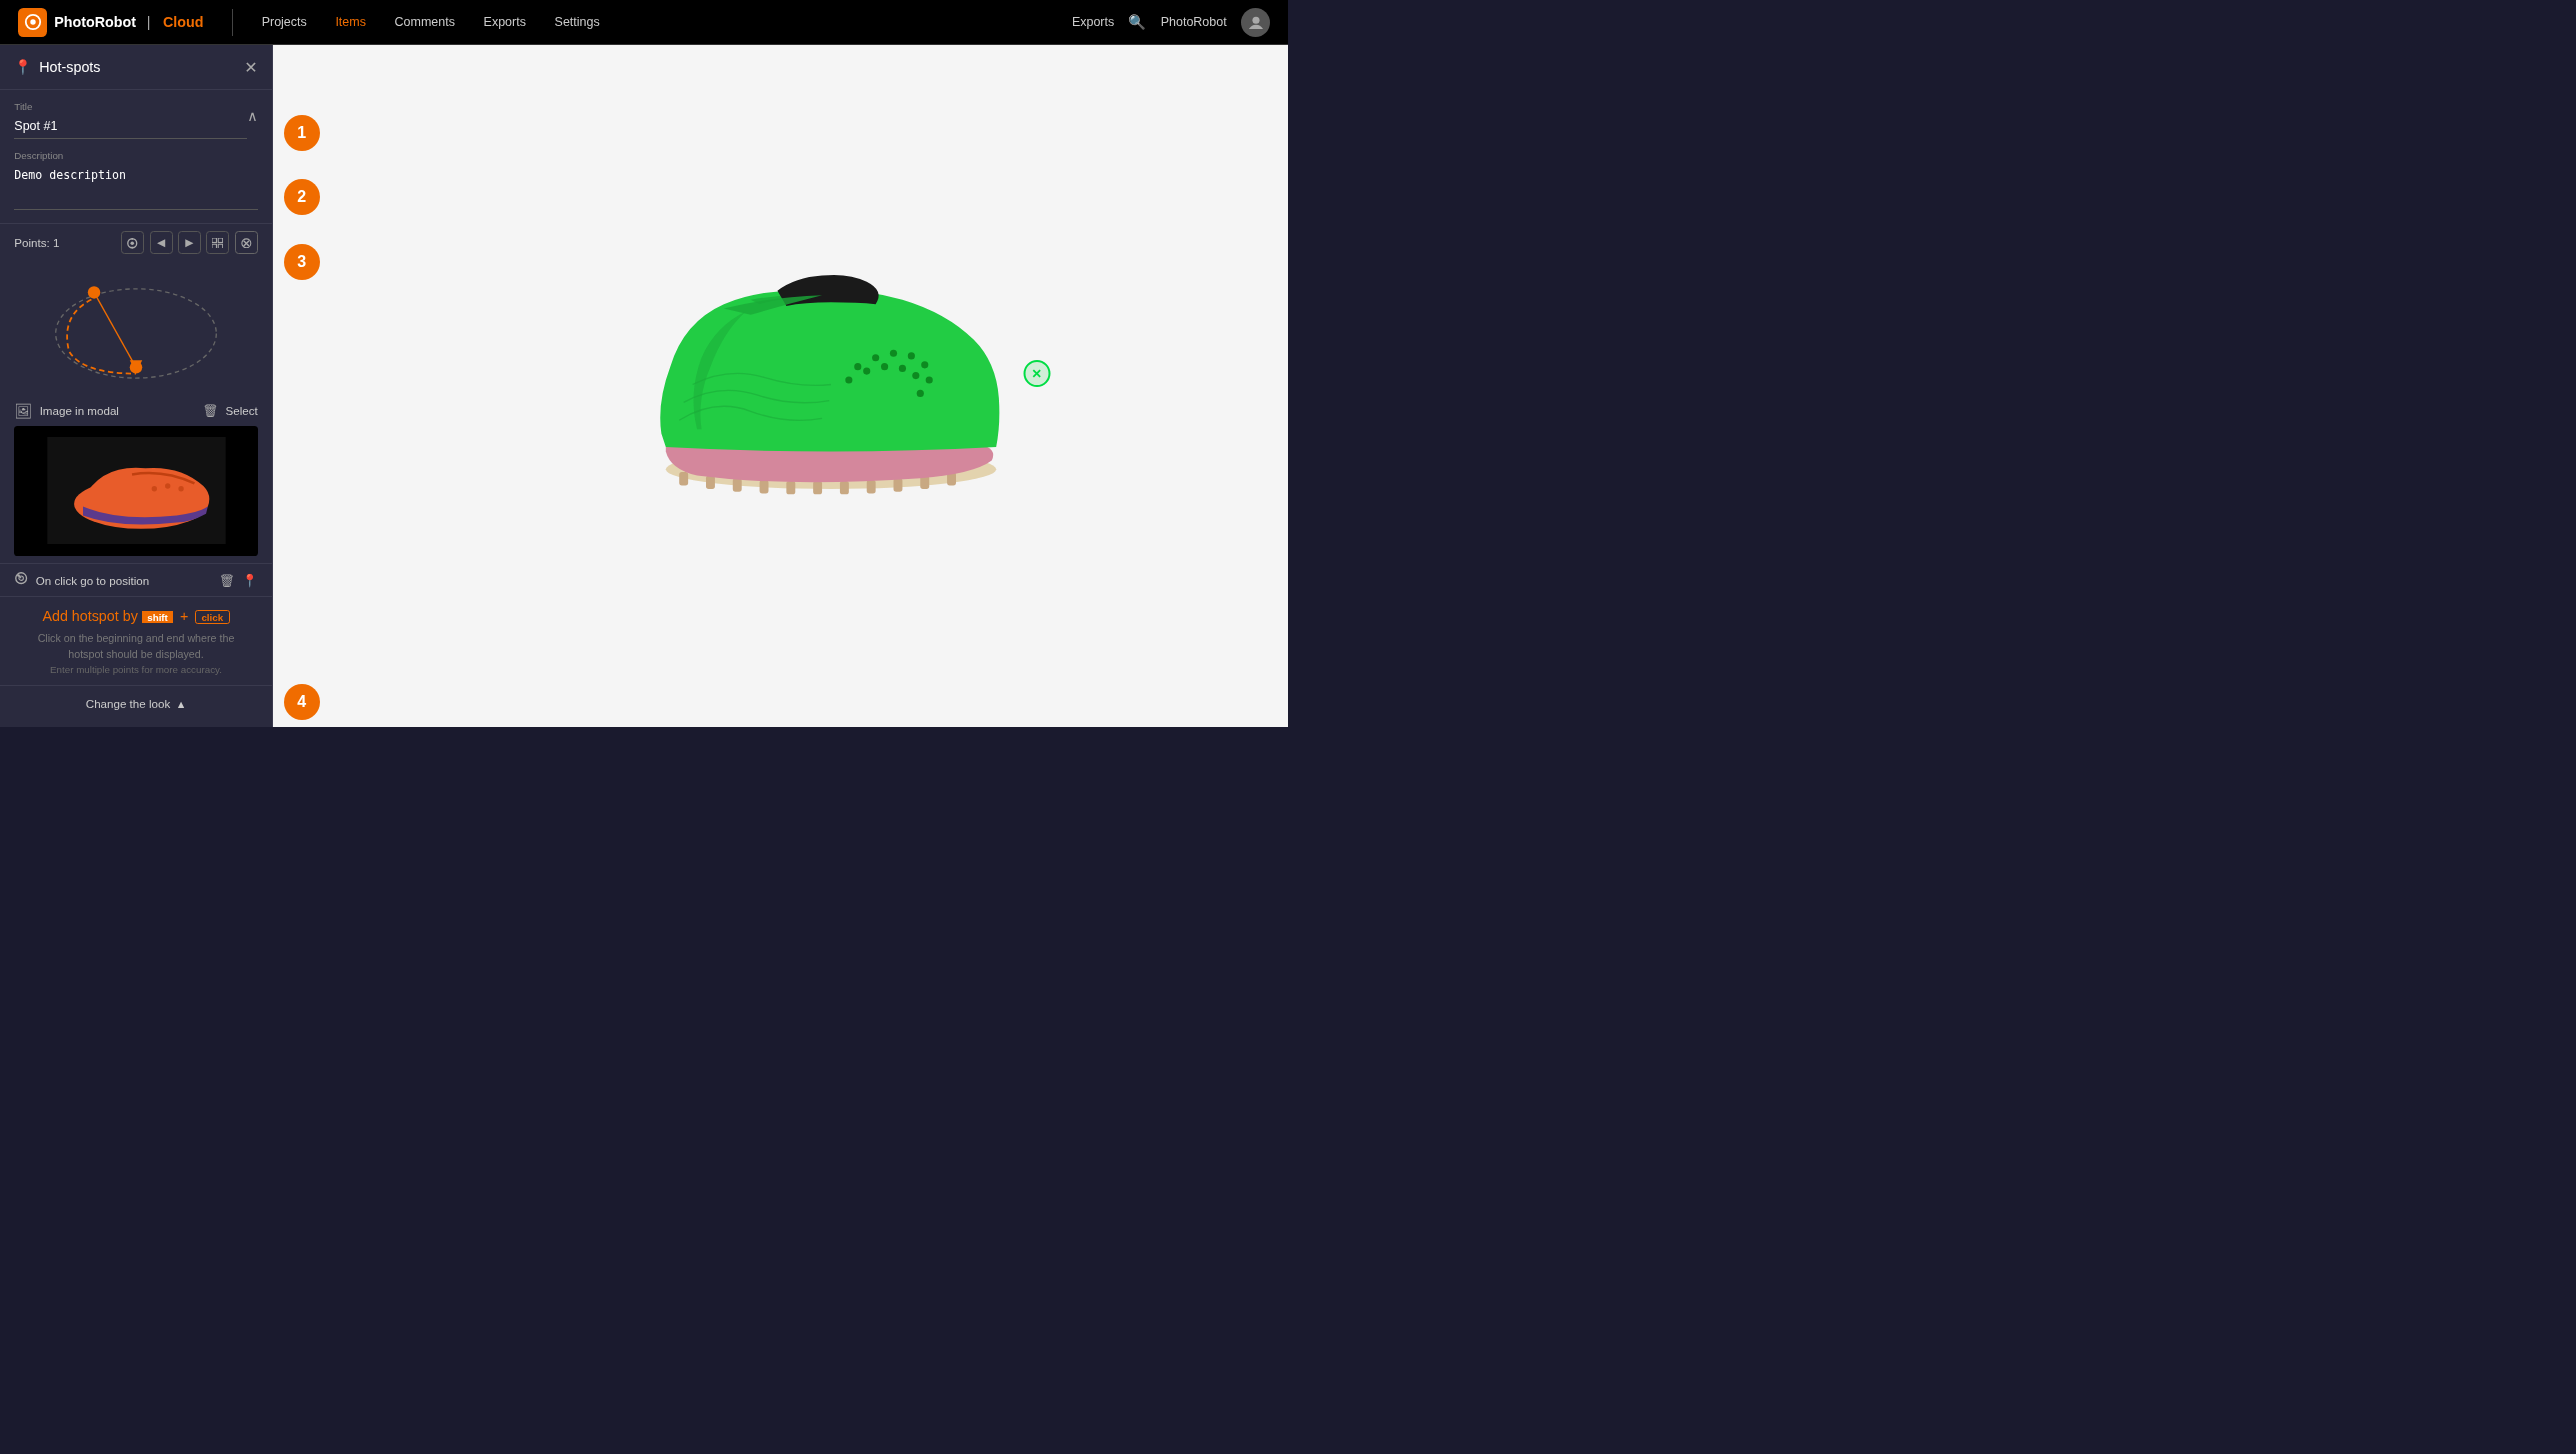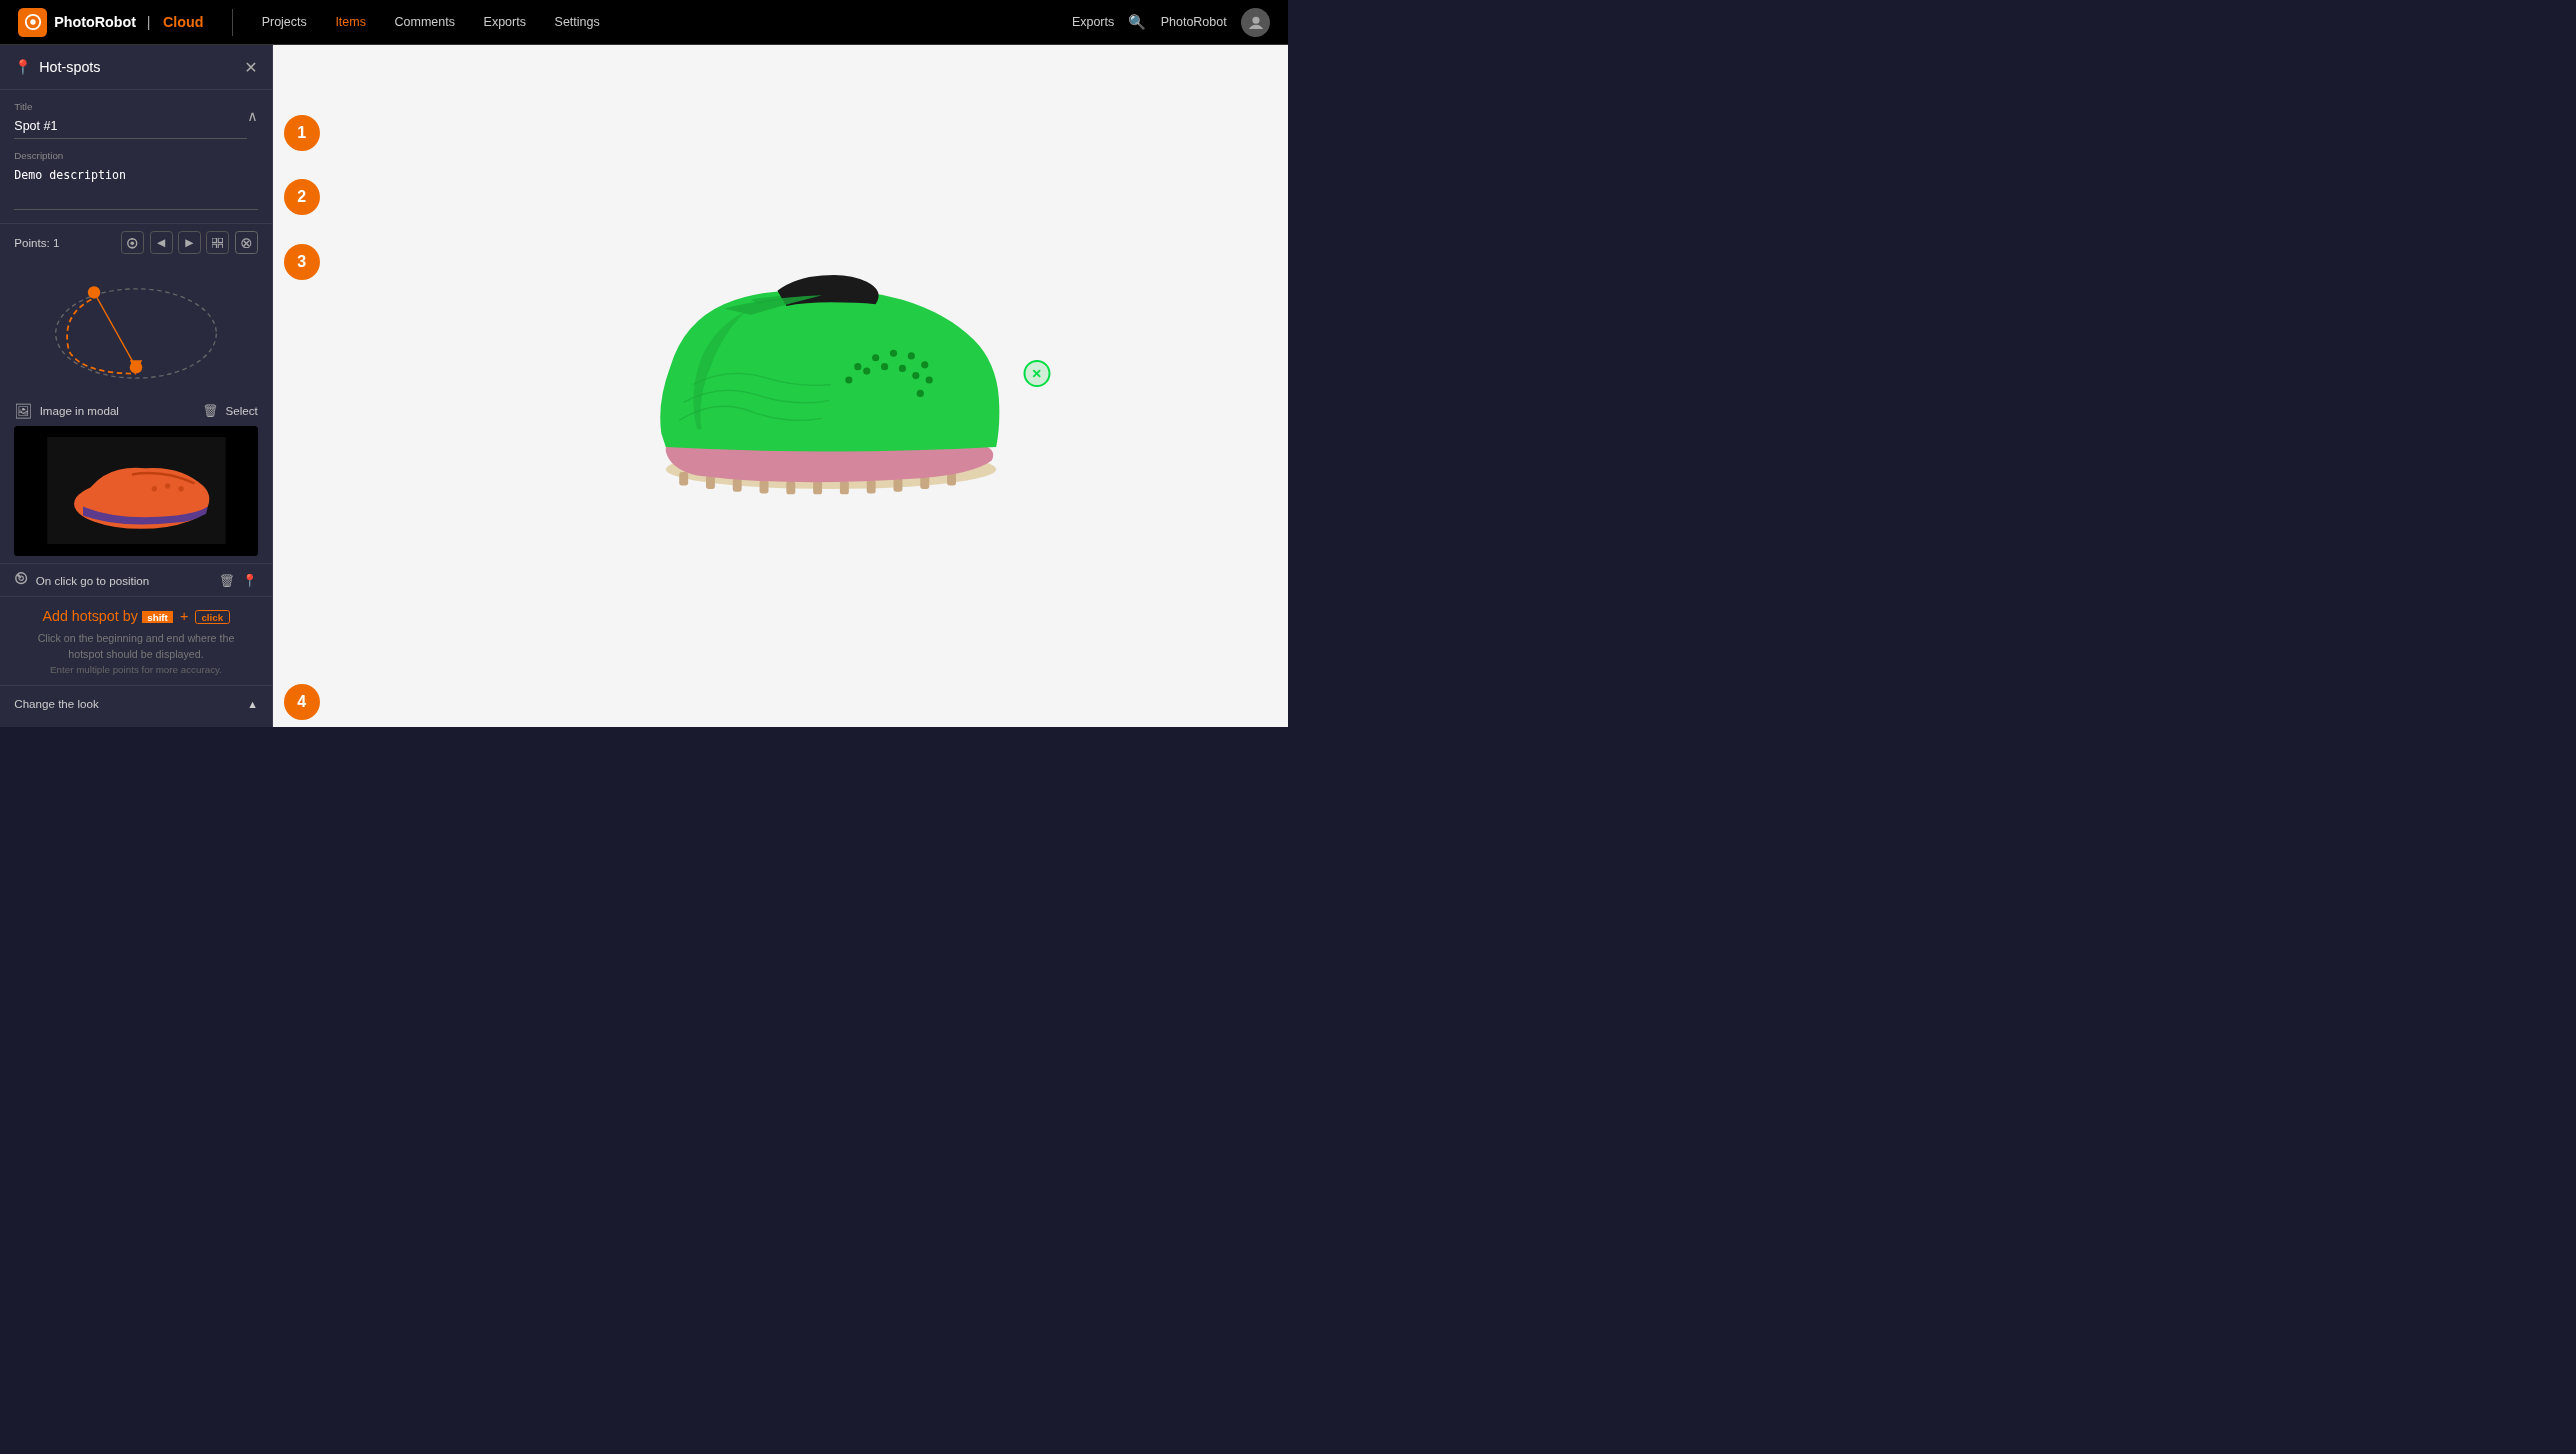--- a/index.html
+++ b/index.html
@@ -129,21 +129,21 @@
     }
     .hint-key-outline {
       display: inline-block; border: 0.9px solid #f06c00; color: #f06c00;
       padding: 0.9px 5.4px; border-radius: 2.7px; font-size: 9.8px; font-weight: 600;
     }
     .hint-desc { font-size: 10.7px; color: #777; text-align: center; line-height: 1.5; margin-top: 3.6px; }
     .hint-desc2 { font-size: 9.8px; color: #666; text-align: center; margin-top: 1.8px; }
 
     
     .change-look {
-      display: flex; align-items: center; justify-content: space-between; gap: 5.4px;
+      display: flex; align-items: center; justify-content: center; gap: 5.4px;
       padding: 10.7px 14.3px; border-top: 0.9px solid #3a3a4e; cursor: pointer;
     }
     .change-look-text { font-size: 11.6px; color: #ccc; }
     .change-look-arrow { color: #ccc; font-size: 10.7px; }
 
     
     .canvas-area {
       flex: 1; background: #f5f5f5; position: relative; overflow: hidden;
     }
     .hotspot-badge {

